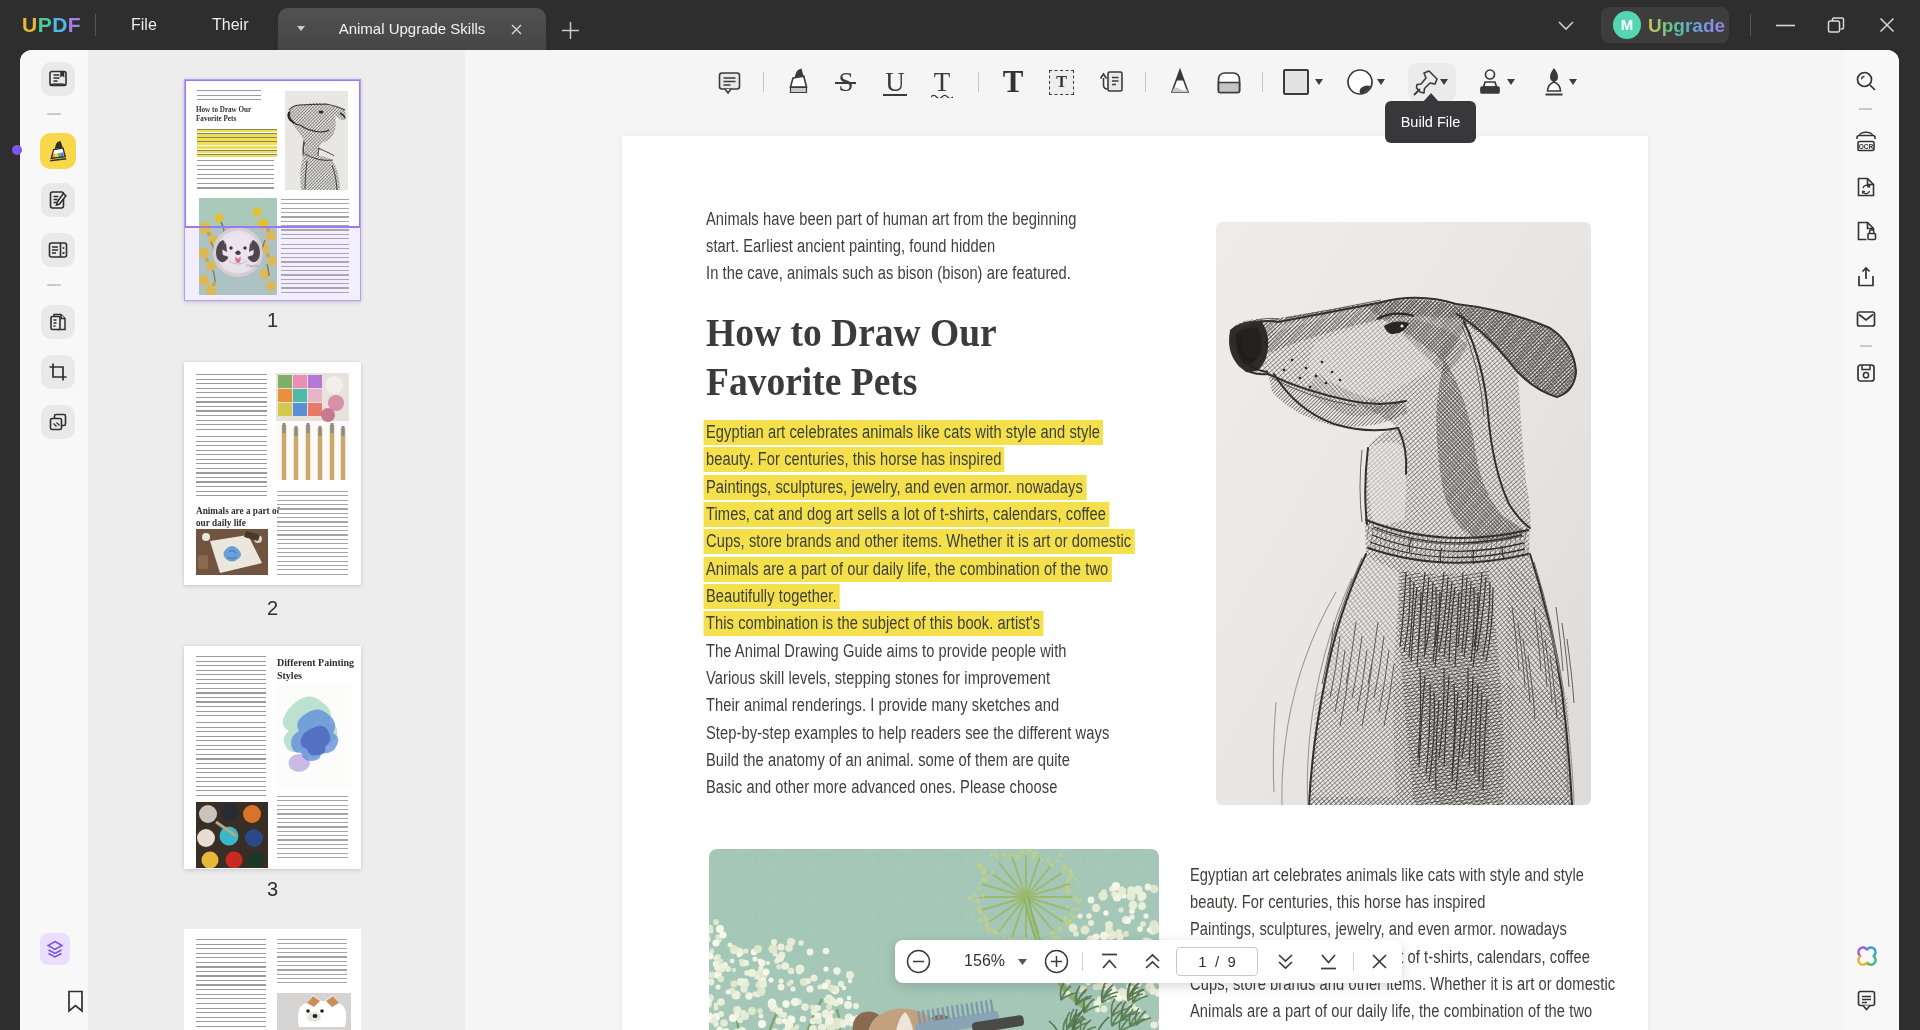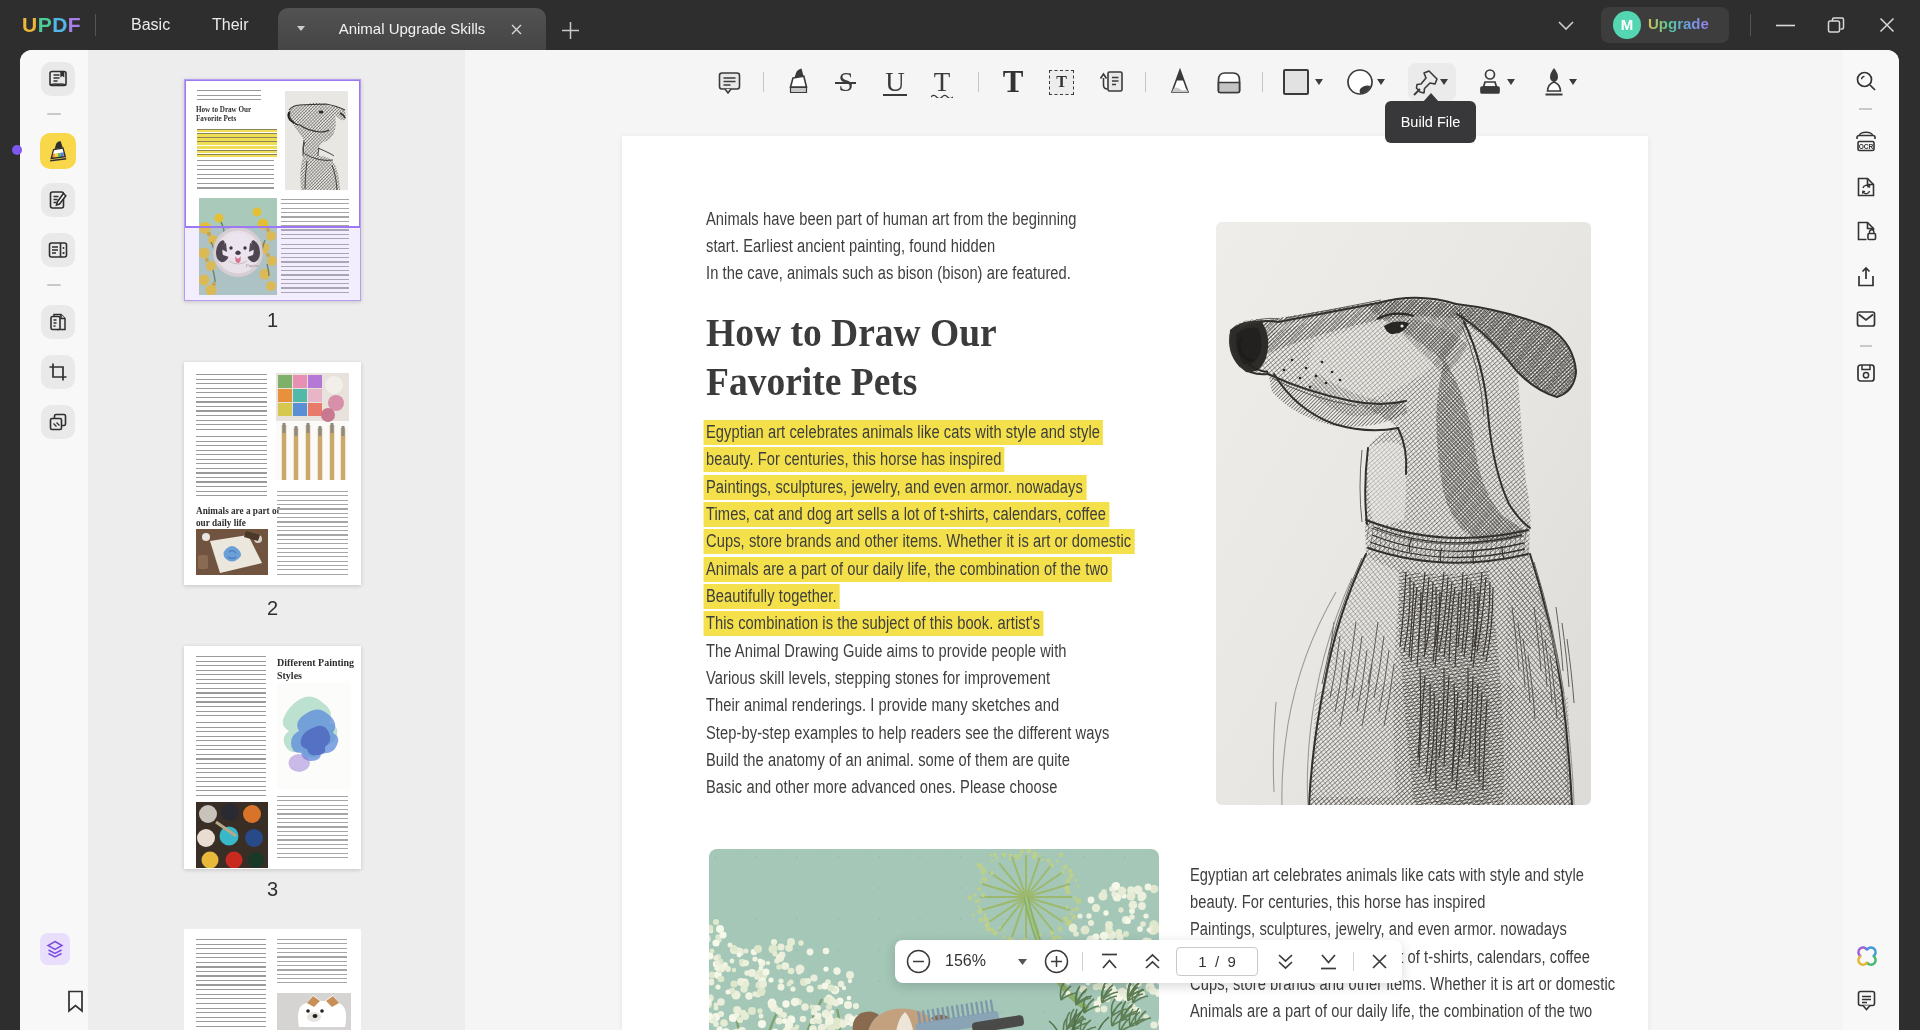--- a/index.html
+++ b/index.html
@@ -34,40 +34,40 @@
 .h1 { position:absolute; font-family:"Liberation Serif",serif; font-weight:bold; font-size:41px; line-height:49.1px; color:#3b3b3b; white-space:nowrap; transform:scaleX(.915); transform-origin:0 0; letter-spacing:0px; }
 </style>
 </head>
 <body>
 
 <div id="titlebar">
   <div class="abs" style="left:22px;top:13px;font-size:21px;font-weight:bold;letter-spacing:.5px;">
     <span style="color:#edb839;">U</span><span style="color:#4ecb99;">P</span><span style="color:#52b6e8;">D</span><span style="color:#a77fe9;">F</span>
   </div>
   <div class="abs" style="left:95px;top:14px;width:1px;height:22px;background:#555;"></div>
-  <div class="tbt" style="left:131px;">Basic</div>
+  <div class="tbt" style="left:131px;">File</div>
   <div class="tbt" style="left:212px;">Their</div>
   <div id="tab">
     <svg class="abs" style="left:18px;top:17px;" width="10" height="7">
         <path d="M1 1 L5 6 L9 1 Z" fill="#cccccc"></path>
       </svg>
     <div class="abs" style="left:0;top:12px;width:268px;text-align:center;color:#f2f2f2;font-size:15px;">Animal Upgrade Skills</div>
     <svg class="abs" style="left:232px;top:15px;" width="13" height="13" viewBox="0 0 13 13">
         <path d="M2 2 L11 11 M11 2 L2 11" stroke="#d8d8d8" stroke-width="1.4"></path>
       </svg>
   </div>
   <svg class="abs" style="left:561px;top:21px;" width="19" height="19" viewBox="0 0 19 19">
       <path d="M9.5 1 V18 M1 9.5 H18" stroke="#c9c9c9" stroke-width="1.5"></path>
     </svg>
   <svg class="abs" style="left:1558px;top:21px;" width="16" height="10" viewBox="0 0 16 10">
       <path d="M1 1 L8 8 L15 1" stroke="#cccccc" stroke-width="1.6" fill="none"></path>
     </svg>
   <div class="abs" style="left:1601px;top:7px;width:128px;height:36px;background:#3d3d3d;border-radius:8px;"></div>
   <div class="abs" style="left:1613px;top:11px;width:28px;height:28px;border-radius:50%;background:#55d6b3;color:#fff;font-weight:bold;font-size:15px;text-align:center;line-height:28px;">M</div>
-  <div class="abs" style="left:1648px;top:15px;font-size:15px;font-weight:bold;background:linear-gradient(90deg,#d3c353,#58c897,#6f9de6,#9a82e8);-webkit-background-clip:text;background-clip:text;color:transparent;">Upgrade</div>
+  <div class="abs" style="left:1648px;top:15px;font-size:19px;font-weight:bold;background:linear-gradient(90deg,#d3c353,#58c897,#6f9de6,#9a82e8);-webkit-background-clip:text;background-clip:text;color:transparent;">Upgrade</div>
   <div class="abs" style="left:1750px;top:14px;width:1px;height:22px;background:#555;"></div>
   <svg class="abs" style="left:1776px;top:24px;" width="19" height="3" viewBox="0 0 19 3">
       <path d="M0 1.5 H19" stroke="#d9d9d9" stroke-width="1.6"></path>
     </svg>
   <svg class="abs" style="left:1827px;top:16px;" width="19" height="19" viewBox="0 0 19 19">
       <path d="M1.5 6.5 a1.5 1.5 0 0 1 1.5 -1.5 h8 a1.5 1.5 0 0 1 1.5 1.5 v8 a1.5 1.5 0 0 1 -1.5 1.5 h-8 a1.5 1.5 0 0 1 -1.5 -1.5 Z" fill="none" stroke="#d9d9d9" stroke-width="1.5"></path>
       <path d="M5.5 5 V3.5 a1.5 1.5 0 0 1 1.5 -1.5 h8 a1.5 1.5 0 0 1 1.5 1.5 v8 a1.5 1.5 0 0 1 -1.5 1.5 H13.5" fill="none" stroke="#d9d9d9" stroke-width="1.5"></path>
     </svg>
   <svg class="abs" style="left:1879px;top:17px;" width="16" height="16" viewBox="0 0 16 16">
       <path d="M1.5 1.5 L14.5 14.5 M14.5 1.5 L1.5 14.5" stroke="#d9d9d9" stroke-width="1.5"></path>
@@ -1306,21 +1306,21 @@
         <div>Cups, store brands and other items. Whether it is art or domestic</div>
         <div>Animals are a part of our daily life, the combination of the two</div>
       </div>
     </div>
 
     <div class="abs" style="left:430px;top:890px;width:507px;height:43px;background:#fff;border-radius:8px;box-shadow:0 3px 12px rgba(0,0,0,.16);z-index:25;">
       <svg class="abs" style="left:11px;top:9px;" width="25" height="25" viewBox="0 0 25 25" fill="none" stroke="#3a3a3a" stroke-width="1.5">
           <circle cx="12.5" cy="12.5" r="11"></circle>
           <path d="M7 12.5 h11"></path>
         </svg>
-      <div class="abs" style="left:50px;top:12px;width:60px;text-align:left;font-size:16px;color:#333;">156%</div>
+      <div class="abs" style="left:50px;top:12px;width:60px;text-align:right;font-size:16px;color:#333;">156%</div>
       <svg class="abs" style="left:122px;top:18px;" width="11" height="8">
           <path d="M1 1 L5.5 7 L10 1 Z" fill="#555"></path>
         </svg>
       <svg class="abs" style="left:149px;top:9px;" width="25" height="25" viewBox="0 0 25 25" fill="none" stroke="#3a3a3a" stroke-width="1.5">
           <circle cx="12.5" cy="12.5" r="11"></circle>
           <path d="M7 12.5 h11 M12.5 7 v11"></path>
         </svg>
       <div class="abs" style="left:187px;top:12px;width:1px;height:19px;background:#d0d0d0;"></div>
       <svg class="abs" style="left:204px;top:11px;" width="21" height="21" viewBox="0 0 21 21" fill="none" stroke="#3a3a3a" stroke-width="1.7">
           <path d="M3 3.5 h15"></path>

